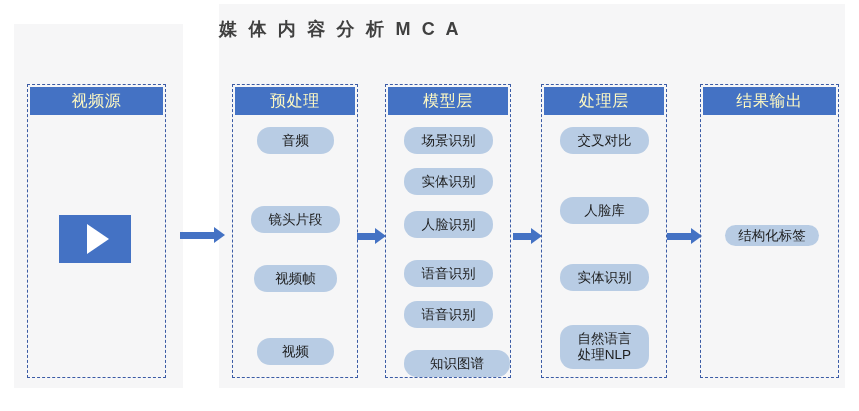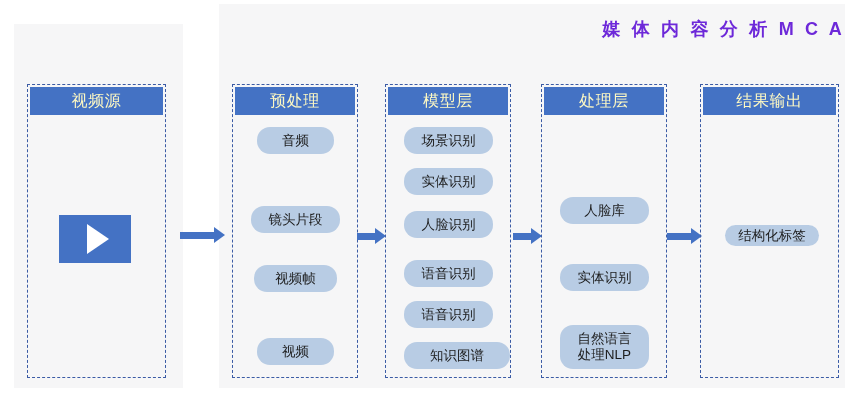--- a/index.html
+++ b/index.html
@@ -26,24 +26,24 @@
   }
   #backdrop-left  { left: 14px;  top: 24px;  width: 169px; height: 364px; }
   #backdrop-right { left: 219px; top: 4px;   width: 626px; height: 384px; }
 
   
   #diagram-title {
     position: absolute;
     left: 219px;
     top: 16px;
     width: 626px;
-    text-align: right;
+    text-align: left;
     font-size: 18px;
     font-weight: 700;
-    color: #6d28d9;
+    color: #404040;
     letter-spacing: 3.2px;
     line-height: 26px;
     white-space: nowrap;
   }
 
   
   .column {
     position: absolute;
     border: 1.6px dashed #3b5ba5;
     box-sizing: border-box;
@@ -154,31 +154,32 @@
   </div>
 
   <div class="column" id="col-2" style="left:385px; top:84px; width:126px; height:294px;">
     <div class="col-header">模型层</div>
 
     <div class="chip" style="left:18px; top:42px; width:89px; height:27px;">场景识别</div>
     <div class="chip" style="left:18px; top:83px; width:89px; height:27px;">实体识别</div>
     <div class="chip" style="left:18px; top:126px; width:89px; height:27px;">人脸识别</div>
     <div class="chip" style="left:18px; top:175px; width:89px; height:27px;">语音识别</div>
     <div class="chip" style="left:18px; top:216px; width:89px; height:27px;">语音识别</div>
-    <div class="chip" style="left:18px; top:257px; width:106px; height:27px;">知识图谱</div>
+    <div class="chip" style="left:18px; top:265px; width:106px; height:27px;">知识图谱</div>
   </div>
 
   <div class="arrow" style="left:513px; top:228px; width:30px;">
     <span class="shaft" style="width:18px;"></span>
     <span class="head"></span>
   </div>
 
   <div class="column" id="col-3" style="left:541px; top:84px; width:126px; height:294px;">
     <div class="col-header">处理层</div>
 
+    <div class="chip" style="left:18px; top:42px; width:89px; height:27px;">交叉对比</div>
     <div class="chip" style="left:18px; top:112px; width:89px; height:27px;">人脸库</div>
     <div class="chip" style="left:18px; top:179px; width:89px; height:27px;">实体识别</div>
     <div class="chip" style="left:18px; top:240px; width:89px; height:44px;">自然语言
 处理NLP</div>
   </div>
 
   <div class="arrow" style="left:667px; top:228px; width:35px;">
     <span class="shaft" style="width:24px;"></span>
     <span class="head"></span>
   </div>

